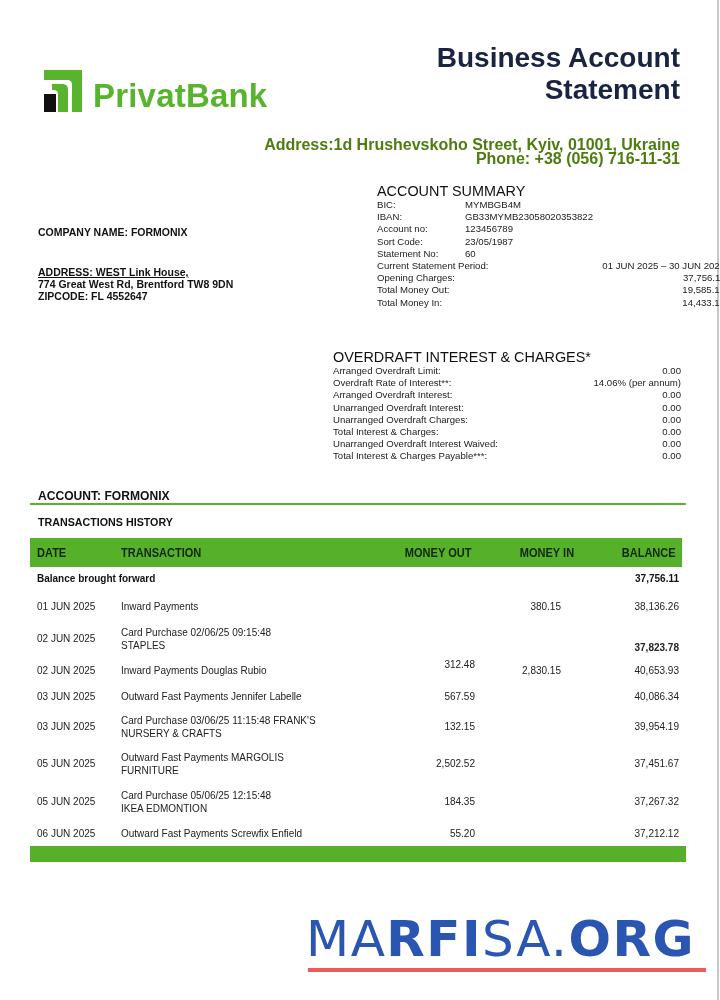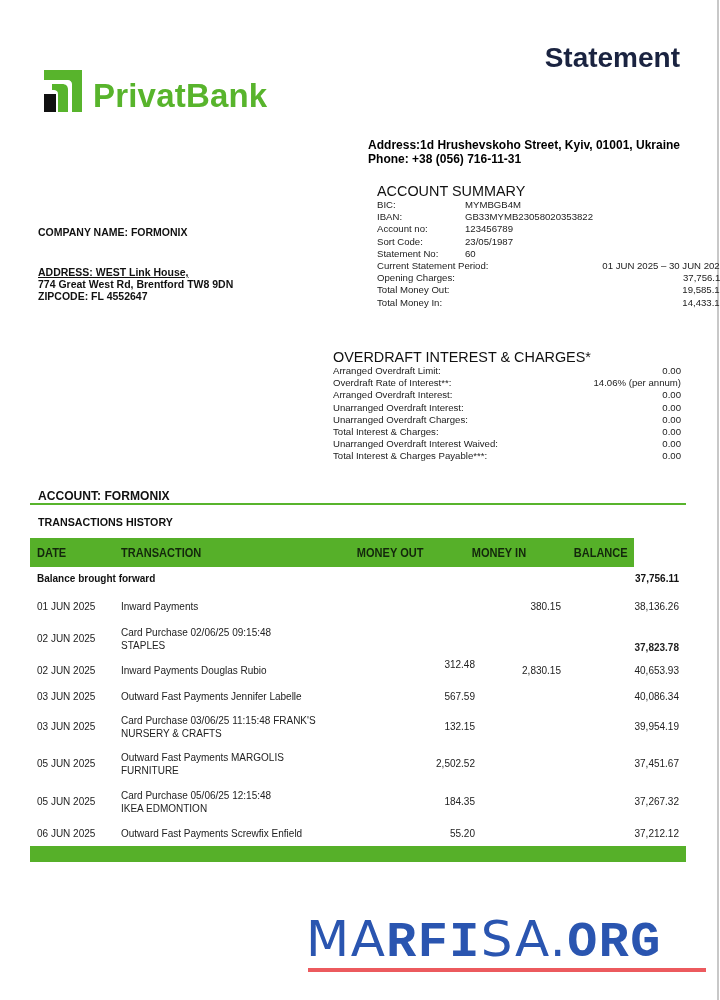--- a/index.html
+++ b/index.html
@@ -9,82 +9,83 @@
     .right-edge { position: absolute; left: 717px; top: 0; width: 2px; height: 1000px; background: #c8c8c8; }
 
     
     .logo { position: absolute; left: 44px; top: 66px; height: 46px; display: flex; align-items: flex-end; }
     .logo-mark { width: 38px; height: 42px; position: relative; }
     .logo-text { font-family: "Liberation Sans", sans-serif; font-weight: bold; font-size: 33px; color: #58b42c; line-height: 33px; margin-left: 11px; letter-spacing: 0.2px; }
 
     
     .title { position: absolute; right: 40px; top: 42px; text-align: right; color: #1a2340; font-weight: bold; font-size: 28px; line-height: 32px; }
 
-    .bank-contact { position: absolute; right: 40px; top: 138px; font-weight: bold; font-size: 12px; line-height: 14px; color: #000000; }
+    .bank-contact { position: absolute; right: 40px; top: 138px; text-align: right; font-weight: bold; font-size: 16px; line-height: 14px; color: #4d7c0f; }
 
     
     .company { position: absolute; left: 38px; top: 226px; font-weight: bold; font-size: 10.5px; line-height: 12px; color: #111; }
     .company .addr { margin-top: 28px; text-decoration: underline; }
 
     
     .summary { position: absolute; left: 333px; top: 182px; width: 348px; margin-left: 44px; }
     .sec-title { font-size: 15px; font-weight: normal; color: #111; letter-spacing: 0px; line-height: 17px; transform: scaleX(0.96); transform-origin: left; }
     .kv { font-size: 9.6px; line-height: 12.2px; color: #222; position: relative; height: 12.2px; }
     .kv .k { position: absolute; left: 0; top: 0; white-space: nowrap; }
     .kv .m { position: absolute; left: 88px; top: 0; white-space: nowrap; }
     .kv .v { position: absolute; right: 0; top: 0; white-space: nowrap; }
 
     .overdraft { position: absolute; left: 333px; top: 348px; width: 348px; }
 
     
     .account-title { position: absolute; left: 38px; top: 488px; font-size: 13px; font-weight: bold; color: #111; transform: scaleX(0.93); transform-origin: left; }
     .green-rule { position: absolute; left: 30px; top: 503px; width: 656px; height: 2px; background: #58b42c; }
     .history-title { position: absolute; left: 38px; top: 516px; font-size: 11.5px; font-weight: bold; color: #111; transform: scaleX(0.93); transform-origin: left; }
 
-    .table-head { position: absolute; left: 30px; top: 538px; width: 604px; height: 29px; background: #56b029; }
+    .table-head { position: absolute; left: 30px; top: 538px; width: 652px; height: 29px; background: #56b029; }
     .th { position: absolute; top: 8px; font-size: 12px; font-weight: bold; color: #13270c; white-space: nowrap; transform: scaleX(0.92); }
     .th.date { left: 7px; transform-origin: left; }
     .th.tx { left: 91px; transform-origin: left; }
     .th.out { right: 211px; transform-origin: right; }
     .th.in { right: 108px; transform-origin: right; }
     .th.bal { right: 6px; transform-origin: right; }
 
     .row { position: absolute; left: 30px; width: 656px; font-size: 10px; color: #222; }
     .row .c { position: absolute; white-space: nowrap; }
     .row .date { left: 7px; }
     .row .tx { left: 91px; line-height: 12.5px; }
     .row .out { right: 211px; }
     .row .in { right: 125px; }
     .row .bal { right: 7px; }
     .row.bf { font-weight: bold; color: #111; }
 
     .table-foot { position: absolute; left: 30px; top: 846px; width: 656px; height: 16px; background: #56b029; }
 
     
     .wm { position: absolute; left: 306px; top: 912px; font-size: 50px; line-height: 54px; color: #2a55b0; letter-spacing: 1.5px; font-family: "DejaVu Sans", sans-serif; }
-    .wm .b { font-weight: bold; font-family: Liberation Mono, monospace; }
+    .wm .b { font-weight: bold; }
     .wm-line { position: absolute; left: 308px; top: 968px; width: 398px; height: 4px; background: #ec5a5e; }
   </style>
 </head>
 <body>
 
 <div class="right-edge"></div>
 
 <div class="logo">
   <div class="logo-mark">
     <svg width="38" height="42" viewBox="0 0 38 42">
       <path d="M0 0 H38 V42 H28 V14 C28 12 26 10 24 10 H0 Z" fill="#58b42c"></path>
       <path d="M8 14 H18 C22 14 24 16 24 20 V42 H14 V24 C14 21 12 20 10 20 H8 Z" fill="#58b42c"></path>
       <rect x="0" y="24" width="12" height="18" fill="#111"></rect>
     </svg>
   </div>
   <span class="logo-text">PrivatBank</span>
 </div>
 
 <div class="title">
+  <div>Business Account</div>
   <div>Statement</div>
 </div>
 
 <div class="bank-contact">
   <div>Address:1d Hrushevskoho Street, Kyiv, 01001, Ukraine</div>
   <div>Phone: +38 (056) 716-11-31</div>
 </div>
 
 <div class="company">
   <div>COMPANY NAME: FORMONIX</div>

